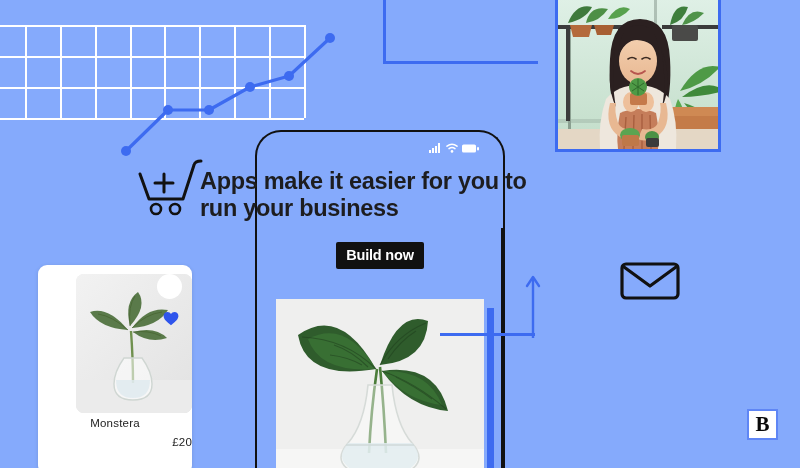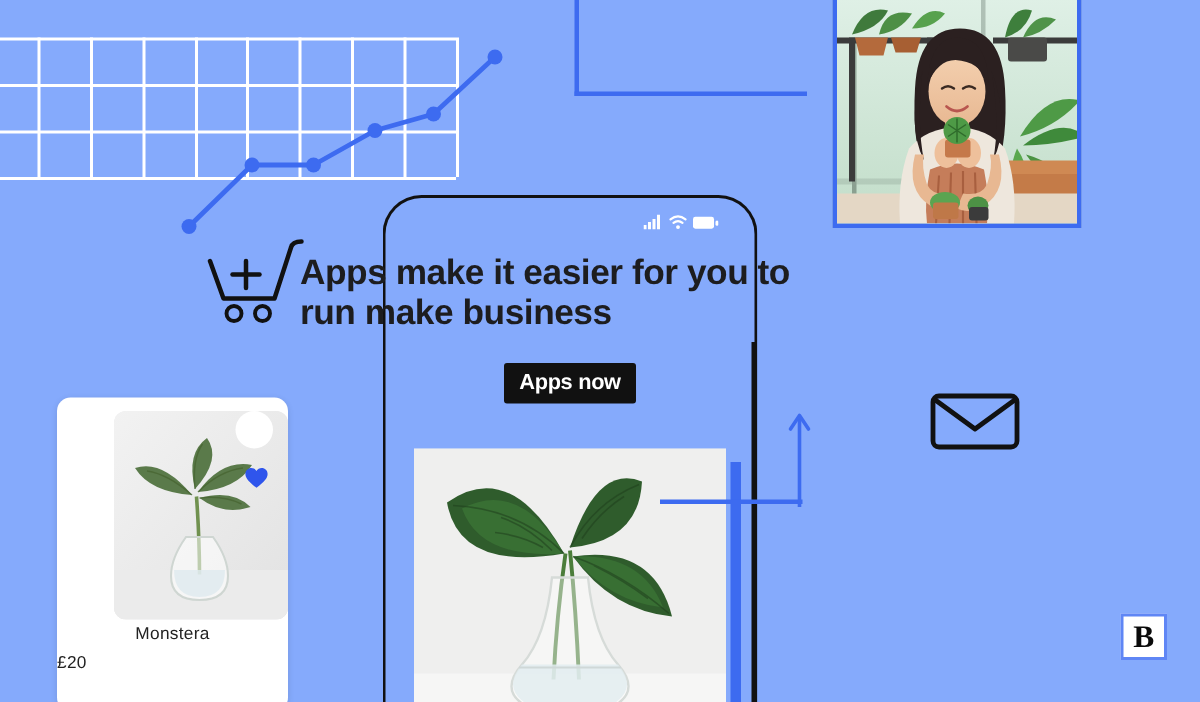--- a/index.html
+++ b/index.html
@@ -55,21 +55,21 @@
   
   #product-card{
     left:38px;top:265px;width:154px;height:209px;
     background:#fff;border-radius:9px;box-shadow:0 1px 4px rgba(0,0,0,.12);
     overflow:hidden;
   }
   #card-image{position:absolute;left:38px;top:9px;width:116px;height:139px;border-radius:8px;overflow:hidden;background:#ececed;}
   #card-circle{position:absolute;right:10px;top:9px;width:25px;height:25px;border-radius:50%;background:#fff;}
   #card-heart{position:absolute;right:13px;top:46px;width:16px;height:15px;}
   #card-title{position:absolute;left:0;right:0;top:152px;text-align:center;font-size:11.5px;color:#222;letter-spacing:.2px;}
-  #card-price{position:absolute;left:0;right:0;top:171px;text-align:left;font-size:11.5px;color:#222;letter-spacing:.2px;}
+  #card-price{position:absolute;left:0;right:0;top:171px;text-align:right;font-size:11.5px;color:#222;letter-spacing:.2px;}
 
   
   #photo-plant{left:276px;top:299px;width:208px;height:169px;overflow:hidden;background:#efefef;}
 
   
   #deco-vline-dark{left:501px;top:228px;width:2.5px;height:240px;background:#111;}
   #deco-vline-blue{left:487px;top:308px;width:7px;height:160px;background:#3d6bf0;}
   #deco-hline-blue{left:440px;top:333px;width:95px;height:2.5px;background:#3d6bf0;}
   #deco-arrow{left:515px;top:270px;width:40px;height:70px;}
 
@@ -237,24 +237,24 @@
       </svg>
       <svg width="17" height="9" viewBox="0 0 17 9">
         <rect x="0" y="0.5" width="14" height="8" rx="1.6" fill="#fff"></rect>
         <rect x="15" y="3" width="2" height="3.5" rx="1" fill="#fff"></rect>
       </svg>
     </div>
   </div>
 
   <div class="abs" id="headline">
     <div>Apps make it easier for you to</div>
-    <div>run make business</div>
-  </div>
-
-  <button class="abs" id="build-now">Apps now</button>
+    <div>run your business</div>
+  </div>
+
+  <button class="abs" id="build-now">Build now</button>
 
   <div class="abs" id="product-card">
     <div id="card-image">
       <svg width="116" height="139" viewBox="0 0 116 139">
         <defs>
           <linearGradient id="cardBg" x1="0" y1="0" x2="1" y2="1">
             <stop offset="0%" stop-color="#f2f2f2"></stop>
               <stop offset="100%" stop-color="#e2e2e2"></stop>
           </linearGradient>
         </defs>

